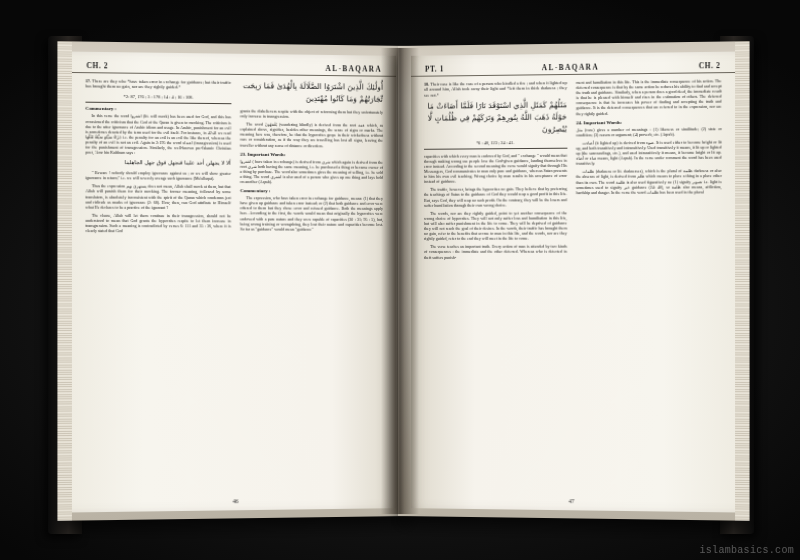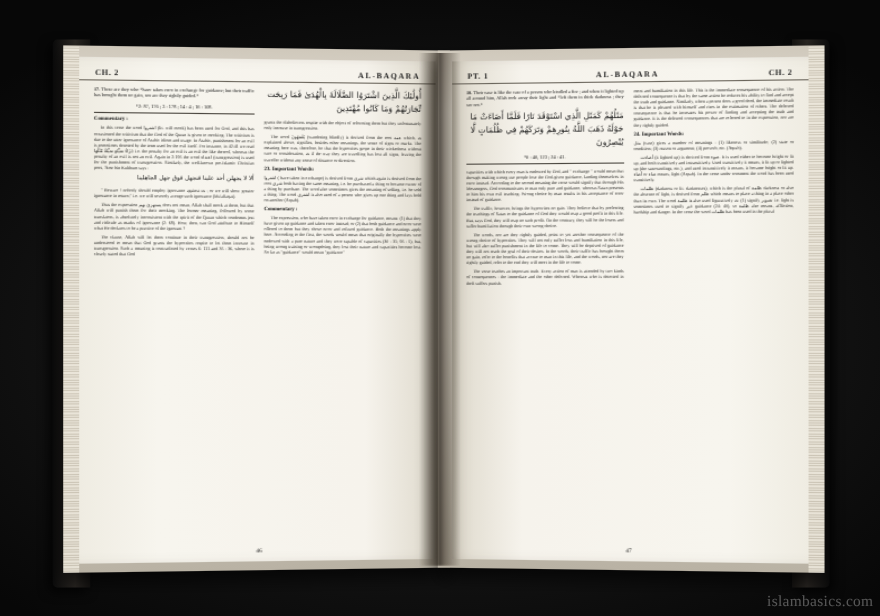--- a/index.html
+++ b/index.html
@@ -114,22 +114,22 @@
   .arabic.small{font-size:5.4px;line-height:8px;}
   .verse-en{
     font-size:4.2px;line-height:5.4px;text-align:justify;color:#1b1b1b;margin:0 0 3px 0;
   }
   .folio{
     position:absolute;bottom:6px;width:100%;text-align:center;
     font-size:5.4px;color:#1d1d1d;
   }
   .wm{
     position:absolute;right:6px;bottom:4px;
-    font-size:14px;color:rgba(235,235,235,.35);
-    font-family:Liberation Serif, serif;letter-spacing:.3px;text-align:right;
+    font-size:10px;color:rgba(235,235,235,.35);
+    font-family:Liberation Mono, monospace;letter-spacing:.3px;text-align:right;
   }
   .edge-lines{
     position:absolute;top:0;height:100%;width:14px;
     background:repeating-linear-gradient(180deg,#cdc6b7 0px,#cdc6b7 1px,#ece7db 1px,#ece7db 2.4px);
     opacity:.9;
   }
   .edge-left{left:0;}
   .edge-right{right:0;}
 </style>
 </head>

